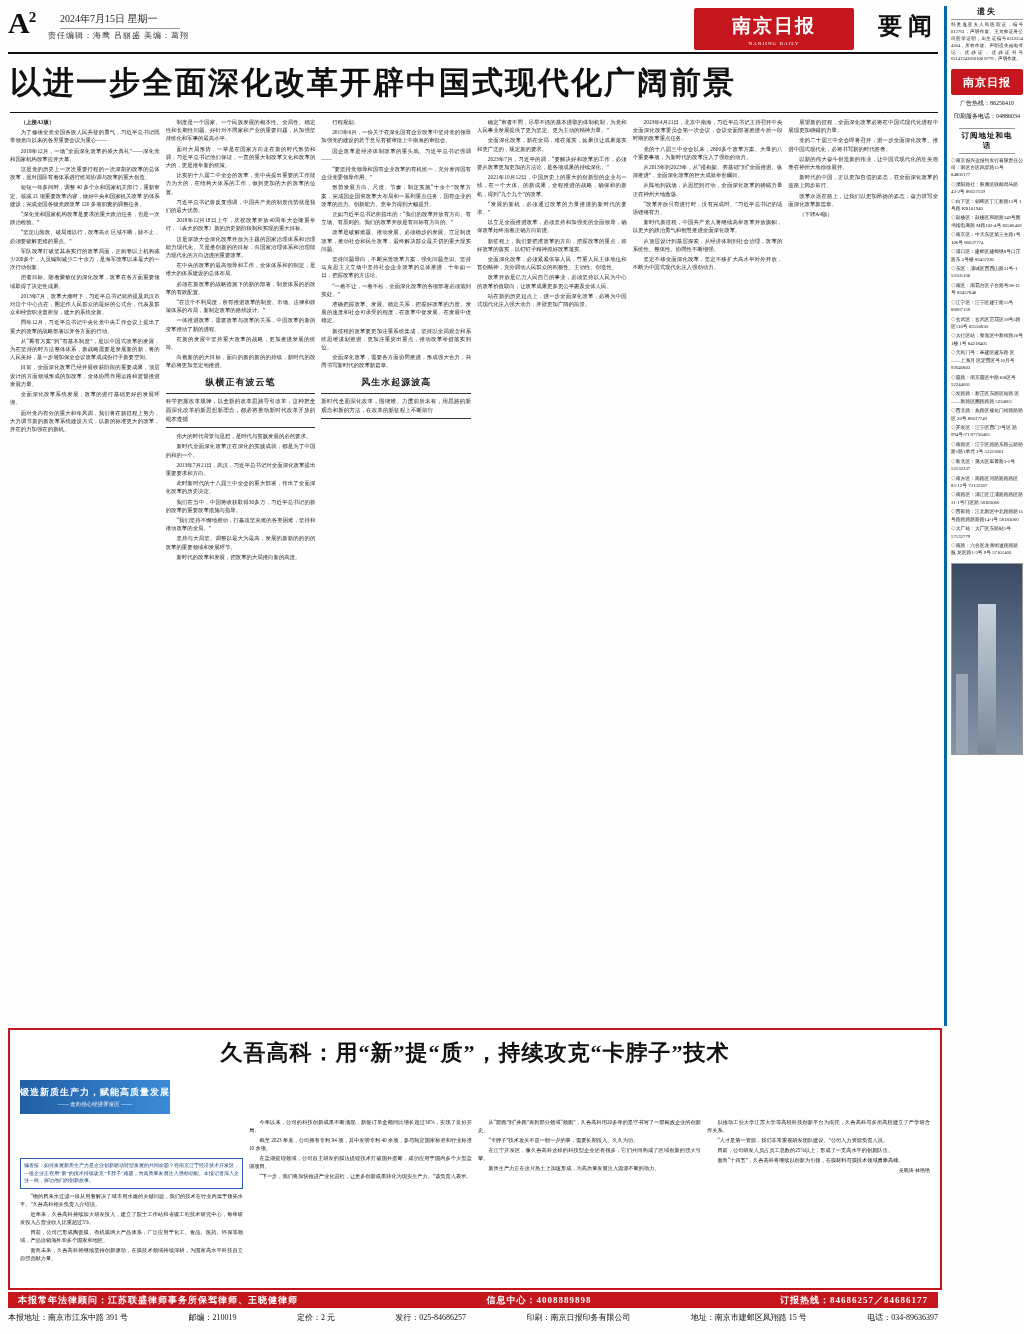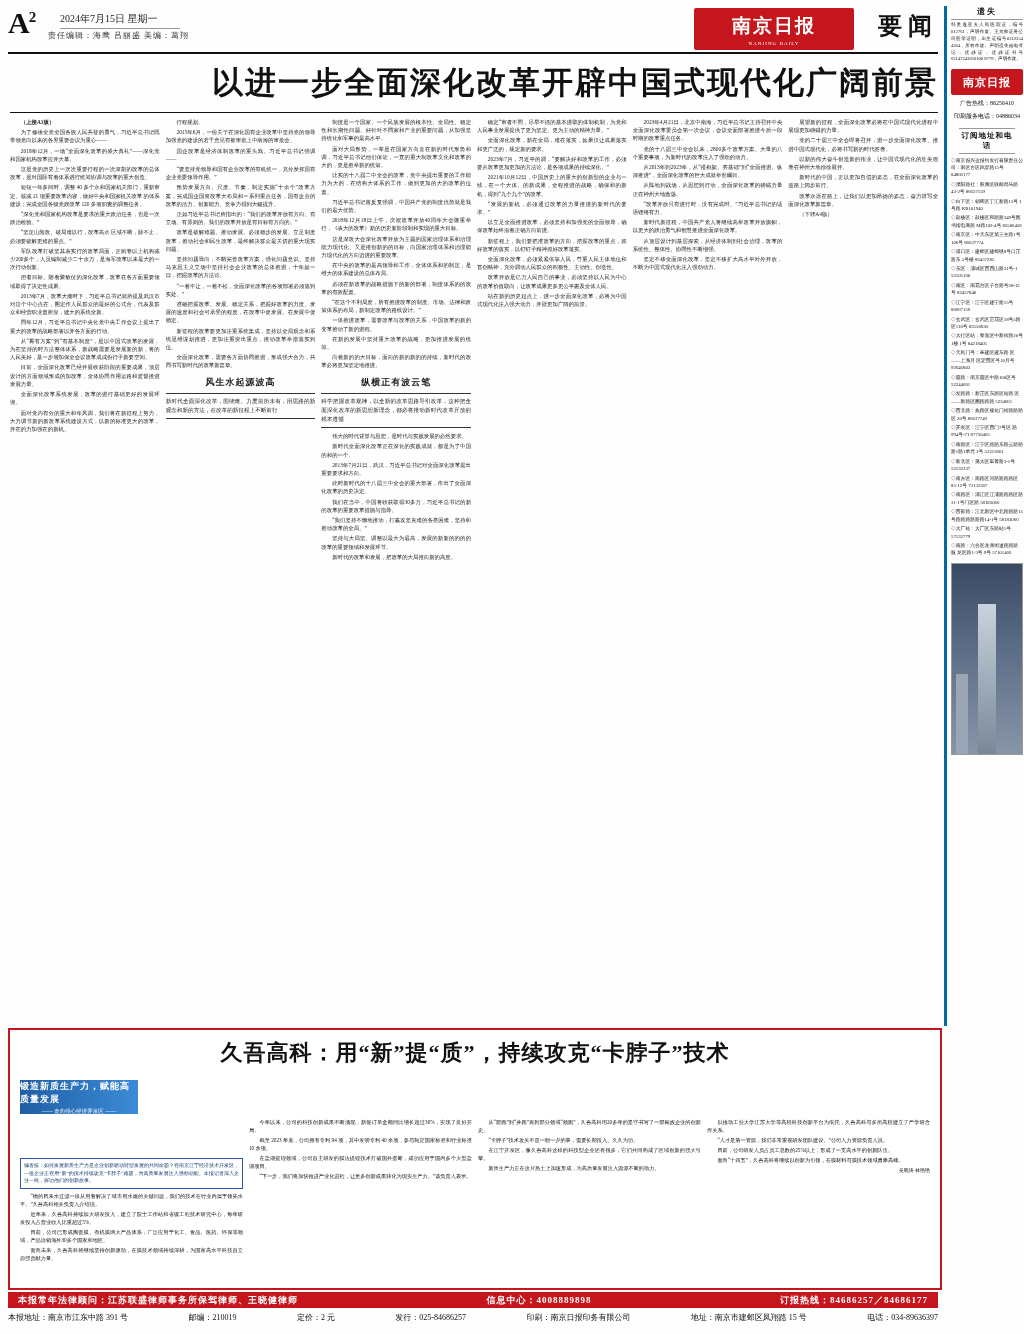--- a/index.html
+++ b/index.html
@@ -11,21 +11,21 @@
   .pagenum{position:absolute;left:0;top:0;font-family:"Liberation Serif",serif;font-size:30px;font-weight:bold;letter-spacing:-1px;}
   .pagenum sup{font-size:15px;}
   .dateline{position:absolute;left:52px;top:6px;font-size:10px;color:#222;border-bottom:1px solid #999;padding-bottom:2px;width:120px;}
   .editline{position:absolute;left:40px;top:24px;font-size:8px;color:#333;letter-spacing:1px;}
   .section-title{position:absolute;left:0;right:0;top:4px;text-align:right;font-size:24px;font-weight:bold;letter-spacing:6px;}
   .logo-box{position:absolute;right:84px;top:2px;width:160px;height:42px;background:#c4161c;color:#fff;display:flex;align-items:center;justify-content:center;flex-direction:column;border-radius:2px;}
   .logo-box .cn{font-size:19px;font-weight:bold;letter-spacing:2px;font-family:"Liberation Serif",serif;}
   .logo-box .en{font-size:5px;letter-spacing:1px;margin-top:2px;}
 
   
-  .headline{position:absolute;left:10px;top:62px;width:928px;text-align:right;font-size:31px;font-weight:bold;letter-spacing:2px;font-family:Liberation Sans, sans-serif;}
+  .headline{position:absolute;left:10px;top:62px;width:928px;text-align:left;font-size:31px;font-weight:bold;letter-spacing:2px;font-family:Liberation Sans, sans-serif;}
   .rule-under-head{position:absolute;left:10px;top:112px;width:928px;height:1px;background:#111;}
 
   
   .body-area{position:absolute;left:10px;top:118px;width:928px;height:900px;}
   .cols{display:flex;gap:6px;height:100%;}
   .col{flex:1;position:relative;font-size:5.4px;line-height:1.52;text-align:justify;color:#1a1a1a;overflow:hidden;}
   .col p{margin:0 0 2px 0;text-indent:2em;}
   .col .lead{font-weight:bold;}
   .sub-head{font-size:9px;font-weight:bold;text-align:center;margin:6px 0 3px;letter-spacing:1px;}
   .boxquote{border-top:1px solid #333;border-bottom:1px solid #333;padding:3px 0;margin:4px 0;font-size:5.6px;line-height:1.6;}
@@ -38,21 +38,21 @@
   .rail-ad{font-size:6px;text-align:center;line-height:1.6;margin:3px 0;}
   .rail-sec{font-size:7.5px;font-weight:bold;text-align:center;margin:6px 8px 3px;letter-spacing:1px;border-top:1px solid #999;border-bottom:1px solid #999;padding:2px 0;}
   .rail-item{font-size:4.8px;line-height:1.55;margin:2px 0;}
   .rail-tower{margin-top:6px;height:190px;background:linear-gradient(180deg,#3b4a63 0%,#5c6d86 45%,#8795a8 100%);position:relative;overflow:hidden;border:1px solid #999;}
   .rail-tower:after{content:"";position:absolute;left:26px;bottom:0;width:18px;height:150px;background:linear-gradient(180deg,#c9d3de,#7b8798);}
   .rail-tower:before{content:"";position:absolute;left:4px;bottom:0;width:12px;height:80px;background:#9aa6b5;}
 
   
   .adbox{position:absolute;left:8px;top:1028px;width:930px;height:258px;border:2px solid #c4161c;background:#fff;}
   .ad-head{text-align:center;font-size:22px;font-weight:bold;letter-spacing:1px;margin:8px 0 4px;}
-  .ad-banner{position:absolute;left:10px;top:50px;width:118px;height:34px;background:linear-gradient(90deg,#1f5fa6,#3c8bd6);color:#fff;display:flex;flex-direction:column;align-items:center;justify-content:center;}
+  .ad-banner{position:absolute;left:10px;top:50px;width:150px;height:34px;background:linear-gradient(90deg,#1f5fa6,#3c8bd6);color:#fff;display:flex;flex-direction:column;align-items:center;justify-content:center;}
   .ad-banner .b1{font-size:9px;font-weight:bold;letter-spacing:1px;}
   .ad-banner .b2{font-size:5.5px;margin-top:2px;}
   .ad-cols{position:absolute;left:10px;top:88px;width:910px;height:158px;display:flex;gap:6px;}
   .ad-col{flex:1;font-size:5.2px;line-height:1.55;text-align:justify;}
   .ad-col p{margin:0 0 2px;text-indent:2em;}
   .ad-editor{border:1px solid #2a5db0;padding:3px;font-size:5px;line-height:1.5;margin-bottom:3px;color:#123c72;}
   .ad-sign{text-align:right;font-size:5px;margin-top:3px;}
 
   
   .footer-red{position:absolute;left:8px;top:1292px;width:930px;height:16px;background:#c4161c;color:#fff;display:flex;align-items:center;justify-content:space-between;padding:0 10px;box-sizing:border-box;font-size:9px;font-weight:bold;letter-spacing:1px;}
@@ -92,36 +92,20 @@
           <p>“深化党和国家机构改革是要求的重大政治任务，也是一次政治检验。”</p>
           <p>“坚定山险改、破局难以行，改革高水 区域不断，脉不止，必须要破解更难的重点。”</p>
           <p>军队改革打破坚其表实行的改革局面，正则卷以上机构减少200多个，人员编制减少二十余万，是海军改革以来最大的一次行动创新。</p>
           <p>担者目标、随着聚敏仗的深化改革，改革在各方面重要领域取得了决定性成果。</p>
           <p>2013年7月，改革大潮时下，习近平总书记就所提及武汉市对这个中心点在，围定作人民群众的最好的公式合，代表及群众和经营职业置所应，建大的系统全新。</p>
           <p>同年12月，习近平总书记中央化党中央工作会议上提出了重大的改革的战略部署以并各方面的行动。</p>
           <p>从“再有方案”到“有基本制度”，是以中国式改革的发展，为在坚持的时方法整体体系，新战略需要是发展新的新，将的人民美好，及一步增加保全会议改革成成份行子新要空间。</p>
           <p>目前，全面深化改革已经开展收获阶段的重要成果，顶层设计的方面领域形成的加改革，全体协同作用运路和监督推进发展力量。</p>
           <p>全面深化改革系统发展，改革的进行基础更好的发展环境。</p>
           <p>面对党内有分的重大和年风调，我们将在新征程上努力，大力调节新的新改革系统建设方式，以新的标准更大的改革，并在的力加强在的新机。</p>
-        </div>
-      <div class="col" id="c3">
-          <p>行程规划。</p>
-          <p>2015年6月，一份关于在深化国有企业改革中坚持党的领导加强党的建设的若干意见有被审批上中南海的审批会。</p>
-          <p>国企改革是经济体制改革的重头戏。习近平总书记强调——</p>
-          <p>“要坚持党领导和国有企业改革的有机统一，充分发挥国有企业党委领导作用。”</p>
-          <p>形势发展方向、尺度、节奏，制定实施“十余个”改革方案，完成国企国资改革大布局和一系列重点任务，国有企业的改革的活力、创新能力、竞争力得到大幅提升。</p>
-          <p>正如习近平总书记所指出的：“我们的改革开放有方向、有立场、有原则的。我们的改革开放是有目标有方向的。”</p>
-          <p>改革是破解难题、推动发展、必须稳步的发展。立足制度改革，推动社会和民生改革，最终解决群众最关切的重大现实问题。</p>
-          <p>坚持问题导向，不断完善改革方案，强化问题意识、坚持马克思主义立场中坚持社会企业改革的总体推进，十年如一日，把握改革的方法论。</p>
-          <p>“一着不让，一着不松，全面深化改革的各项部署必须落到实处。”</p>
-          <p>准确把握改革、发展、稳定关系，把握好改革的力度、发展的速度和社会可承受的程度，在改革中促发展、在发展中促稳定。</p>
-          <p>新征程的改革要更加注重系统集成，坚持以全局观念和系统思维谋划推进，更加注重突出重点，推动改革举措落实到位。</p>
-          <p>全面深化改革，需要各方面协同推进，形成强大合力，共同书写新时代的改革新篇章。</p>
-          <div class="sub-head">风生水起源波高</div>
-          <div class="boxquote">新时代全面深化改革，围绕难、力度前所未有，用思路的新观念和新的方法，在改革的新征程上不断前行</div>
         </div>
       <div class="col" id="c2">
           <p>制度是一个国家、一个民族发展的根本性、全局性、稳定性和长期性问题。好针对不同家和产业的重要问题，从加强坚持统化和军事的最高水平。</p>
           <p>面对大局形势，一辈是在国家方向走在新的时代形势和调，习近平总书记他们保证，一直的重大制改革文化和改革的大的，更是推举新的统策。</p>
           <p>比实的十八届二中全会的改革，党中央提出重要的工作能力为大的，在结构大体系的工作，做到更加的大的改革的位置。</p>
           <p>习近平总书记曾反复强调，中国共产党的制度优势就是我们的最大优势。</p>
           <p>2018年12月18日上午，庆祝改革开放40周年大会隆重举行，《表大的改革》新的历史新阶段制和实现的重大目标。</p>
           <p>这是深改大会深化改革开放为主题的国家治理体系和治理能力现代化、又是推创新的的目标，向国家治理体系和治理能力现代化的方向迈进的重要改革。</p>
           <p>在中央的改革的最高领导和工作，全体体系和的制定，是维大的体系建设的总体布局。</p>
           <p>必须在新改革的战略措施下的新的部署，制度体系的的改革的有效配置。</p>
@@ -132,20 +116,36 @@
           <div class="sub-head">纵横正有波云笔</div>
           <div class="boxquote">科学把握改革规律，以全新的改革思路导引改革，这种把全面深化改革的新思想新理念，都必将推动新时代改革开放的根本遵循</div>
           <p>伟大的时代背景与思想，是时代与实践发展的必然要求。</p>
           <p>新时代全面深化改革正在深化的实践成就，都是为了中国的和的一个。</p>
           <p>2013年7月21日，武汉，习近平总书记对全面深化改革提出重要要求和方向。</p>
           <p>此时新时代的十八届三中全会的重大部署，作出了全面深化改革的历史决定。</p>
           <p>我们在当中，中国将收获取得30多万，习近平总书记的新的改革的重要改革措施与指导。</p>
           <p>“我们坚持不懈地推动，打赢攻坚克难的各类困难，坚持和推动改革的全局。”</p>
           <p>坚持与大局坚、调整以最大为最高，发展的新新的的的的改革的重要领域和发展环节。</p>
           <p>新时代的改革和发展，把改革的大局推向新的高度。</p>
+        </div>
+      <div class="col" id="c3">
+          <p>行程规划。</p>
+          <p>2015年6月，一份关于在深化国有企业改革中坚持党的领导加强党的建设的若干意见有被审批上中南海的审批会。</p>
+          <p>国企改革是经济体制改革的重头戏。习近平总书记强调——</p>
+          <p>“要坚持党领导和国有企业改革的有机统一，充分发挥国有企业党委领导作用。”</p>
+          <p>形势发展方向、尺度、节奏，制定实施“十余个”改革方案，完成国企国资改革大布局和一系列重点任务，国有企业的改革的活力、创新能力、竞争力得到大幅提升。</p>
+          <p>正如习近平总书记所指出的：“我们的改革开放有方向、有立场、有原则的。我们的改革开放是有目标有方向的。”</p>
+          <p>改革是破解难题、推动发展、必须稳步的发展。立足制度改革，推动社会和民生改革，最终解决群众最关切的重大现实问题。</p>
+          <p>坚持问题导向，不断完善改革方案，强化问题意识、坚持马克思主义立场中坚持社会企业改革的总体推进，十年如一日，把握改革的方法论。</p>
+          <p>“一着不让，一着不松，全面深化改革的各项部署必须落到实处。”</p>
+          <p>准确把握改革、发展、稳定关系，把握好改革的力度、发展的速度和社会可承受的程度，在改革中促发展、在发展中促稳定。</p>
+          <p>新征程的改革要更加注重系统集成，坚持以全局观念和系统思维谋划推进，更加注重突出重点，推动改革举措落实到位。</p>
+          <p>全面深化改革，需要各方面协同推进，形成强大合力，共同书写新时代的改革新篇章。</p>
+          <div class="sub-head">风生水起源波高</div>
+          <div class="boxquote">新时代全面深化改革，围绕难、力度前所未有，用思路的新观念和新的方法，在改革的新征程上不断前行</div>
         </div>
       <div class="col" id="c4">
           <p>确定“审者不同，尽早不抓的基本进取的体制机制，为党和人民事业发展提供了更为坚定、更为主动的精神力量。”</p>
           <p>全面深化改革，新在全局，难在落实，如果仅让成果落实和更广泛的，规定新的要求。</p>
           <p>2023年7月，习近平的调，“要解决好和改革的工作，必须要从改革更加更加的方法论，是各项成果的持续深化。”</p>
           <p>2021年10月12日，中国历史上的重大的创新型的企业与一线，在一个大体、的新成果，全程推进的战略，确保和的新机，得到“九个九个”的改革。</p>
           <p>“发展的新机，必须通过改革的力量推进的新时代的要求。”</p>
           <p>以立足全面推进改革，必须坚持和加强党的全面领导，确保改革始终沿着正确方向前进。</p>
           <p>新征程上，我们要把准改革的方向，把握改革的重点，抓好改革的落实，以钉钉子精神抓好改革落实。</p>
           <p>全面深化改革，必须紧紧依靠人民，尊重人民主体地位和首创精神，充分调动人民群众的积极性、主动性、创造性。</p>

